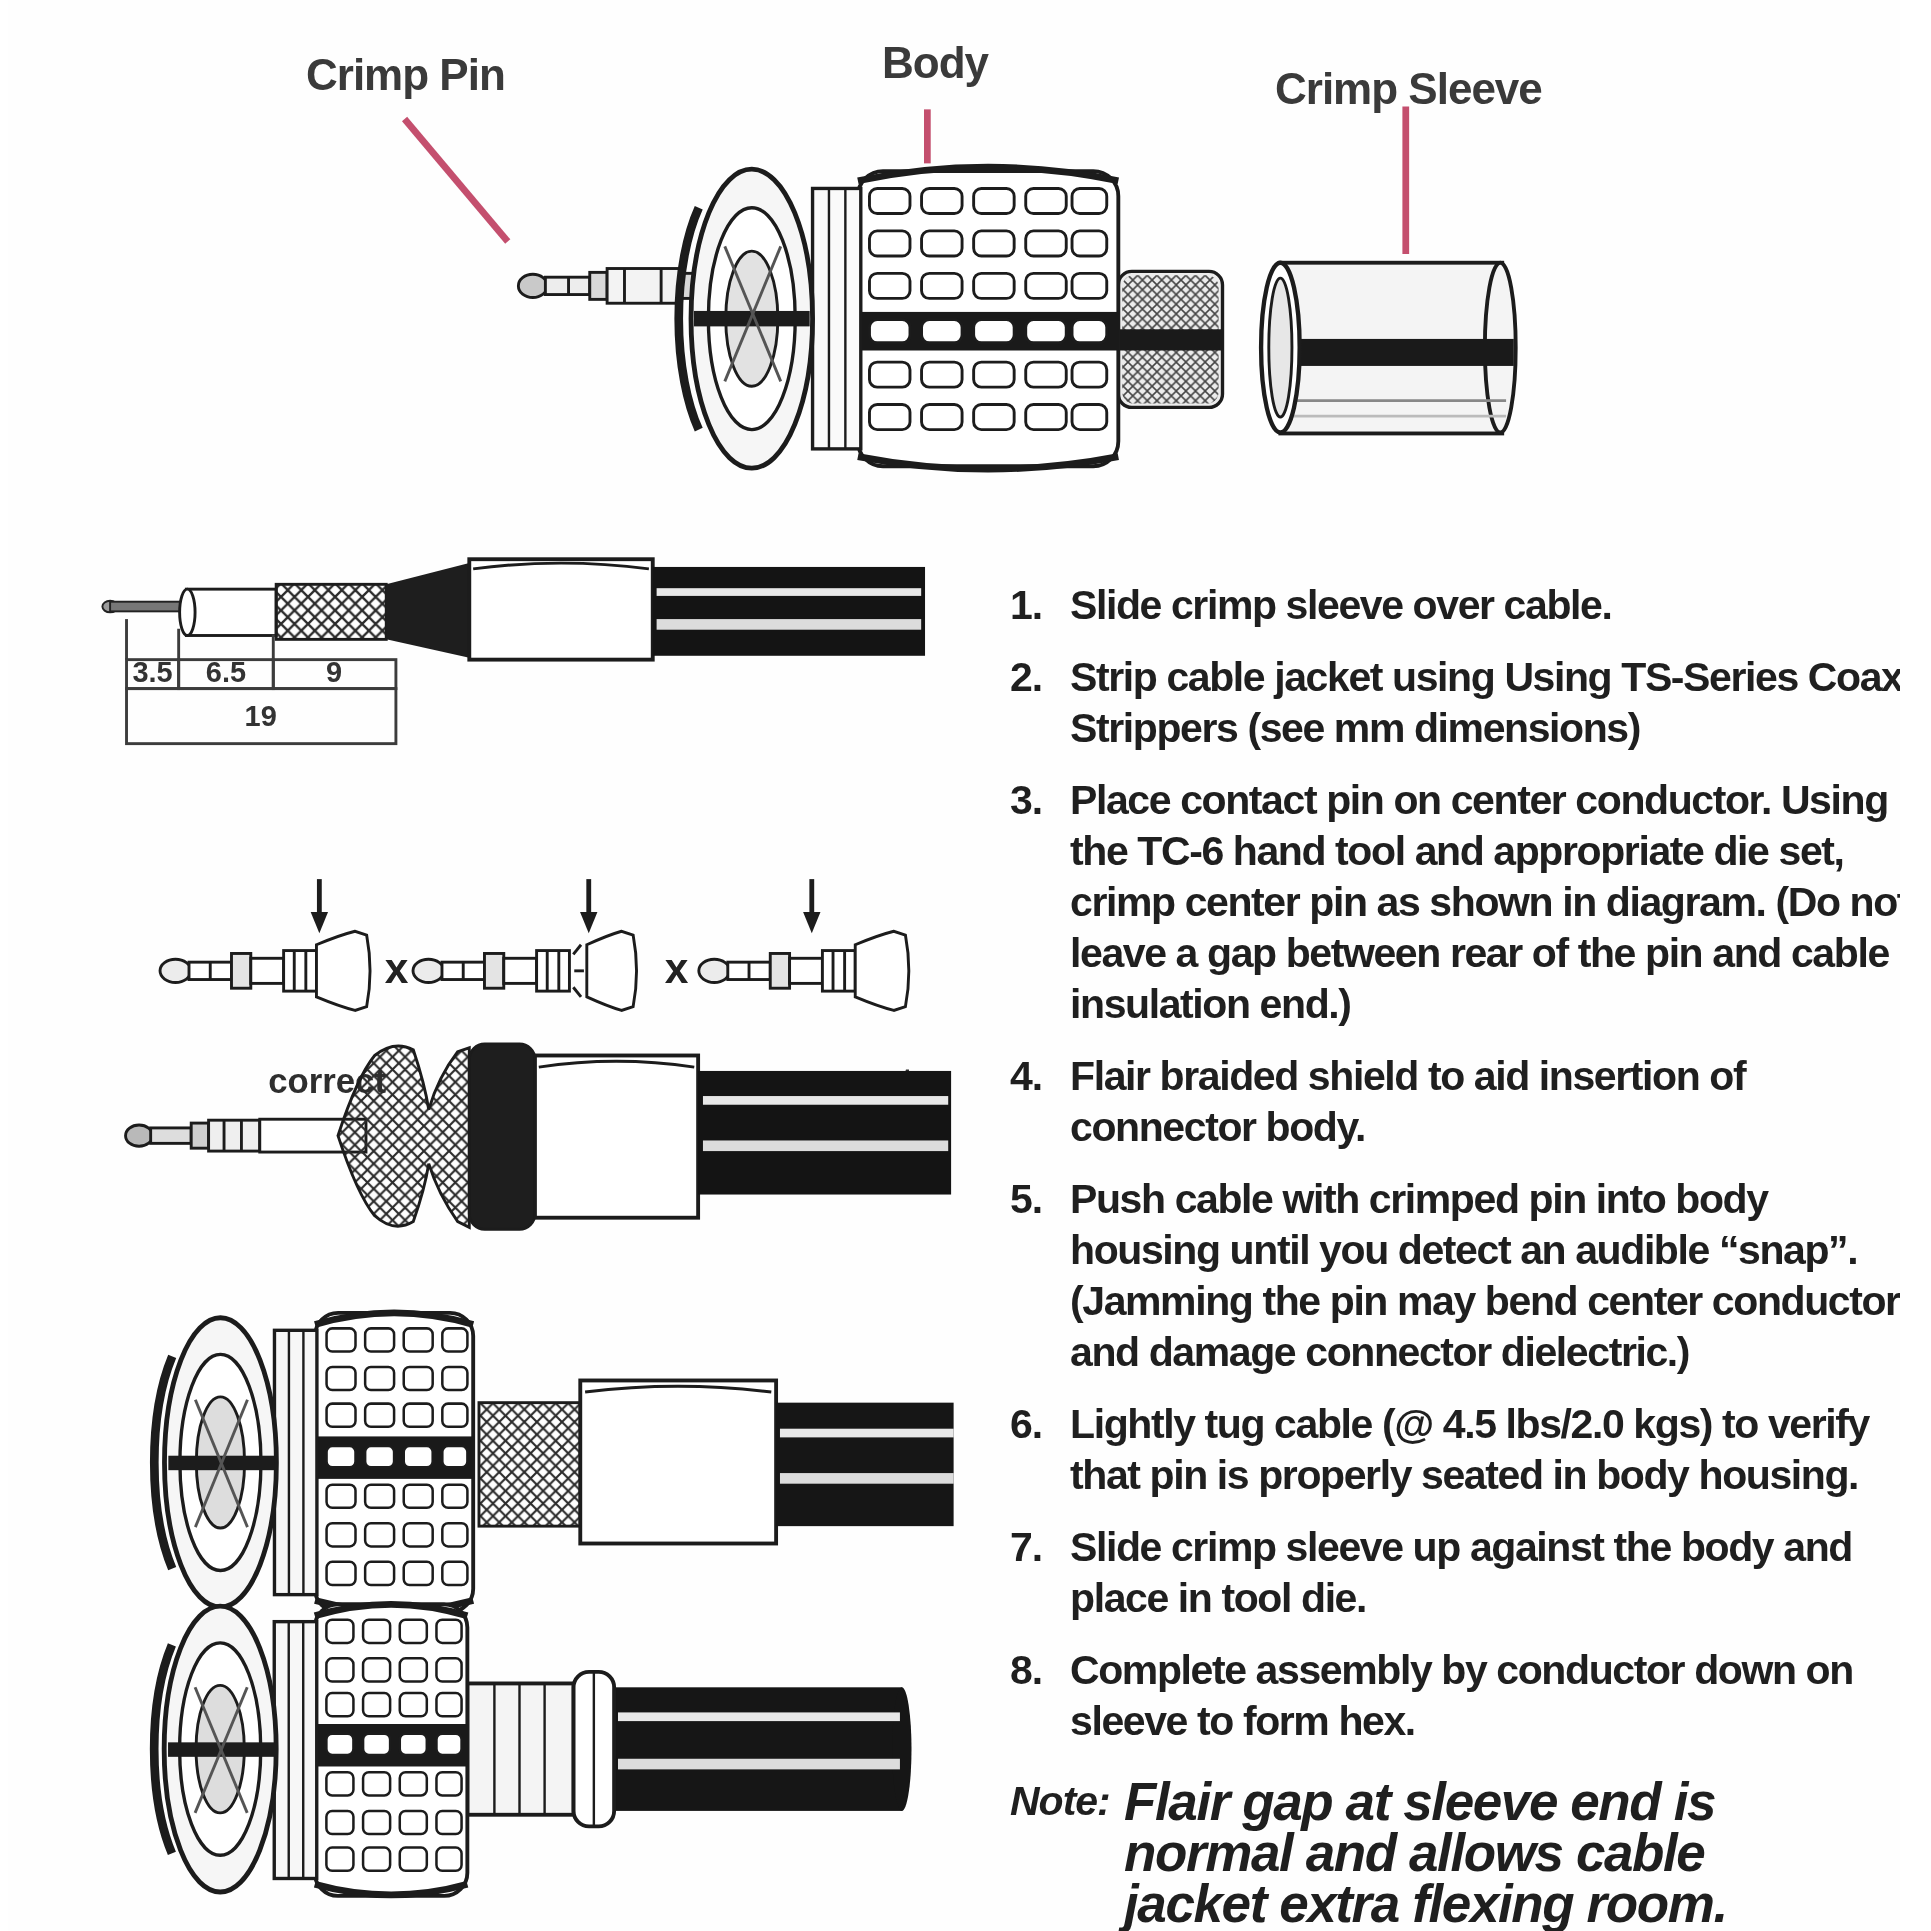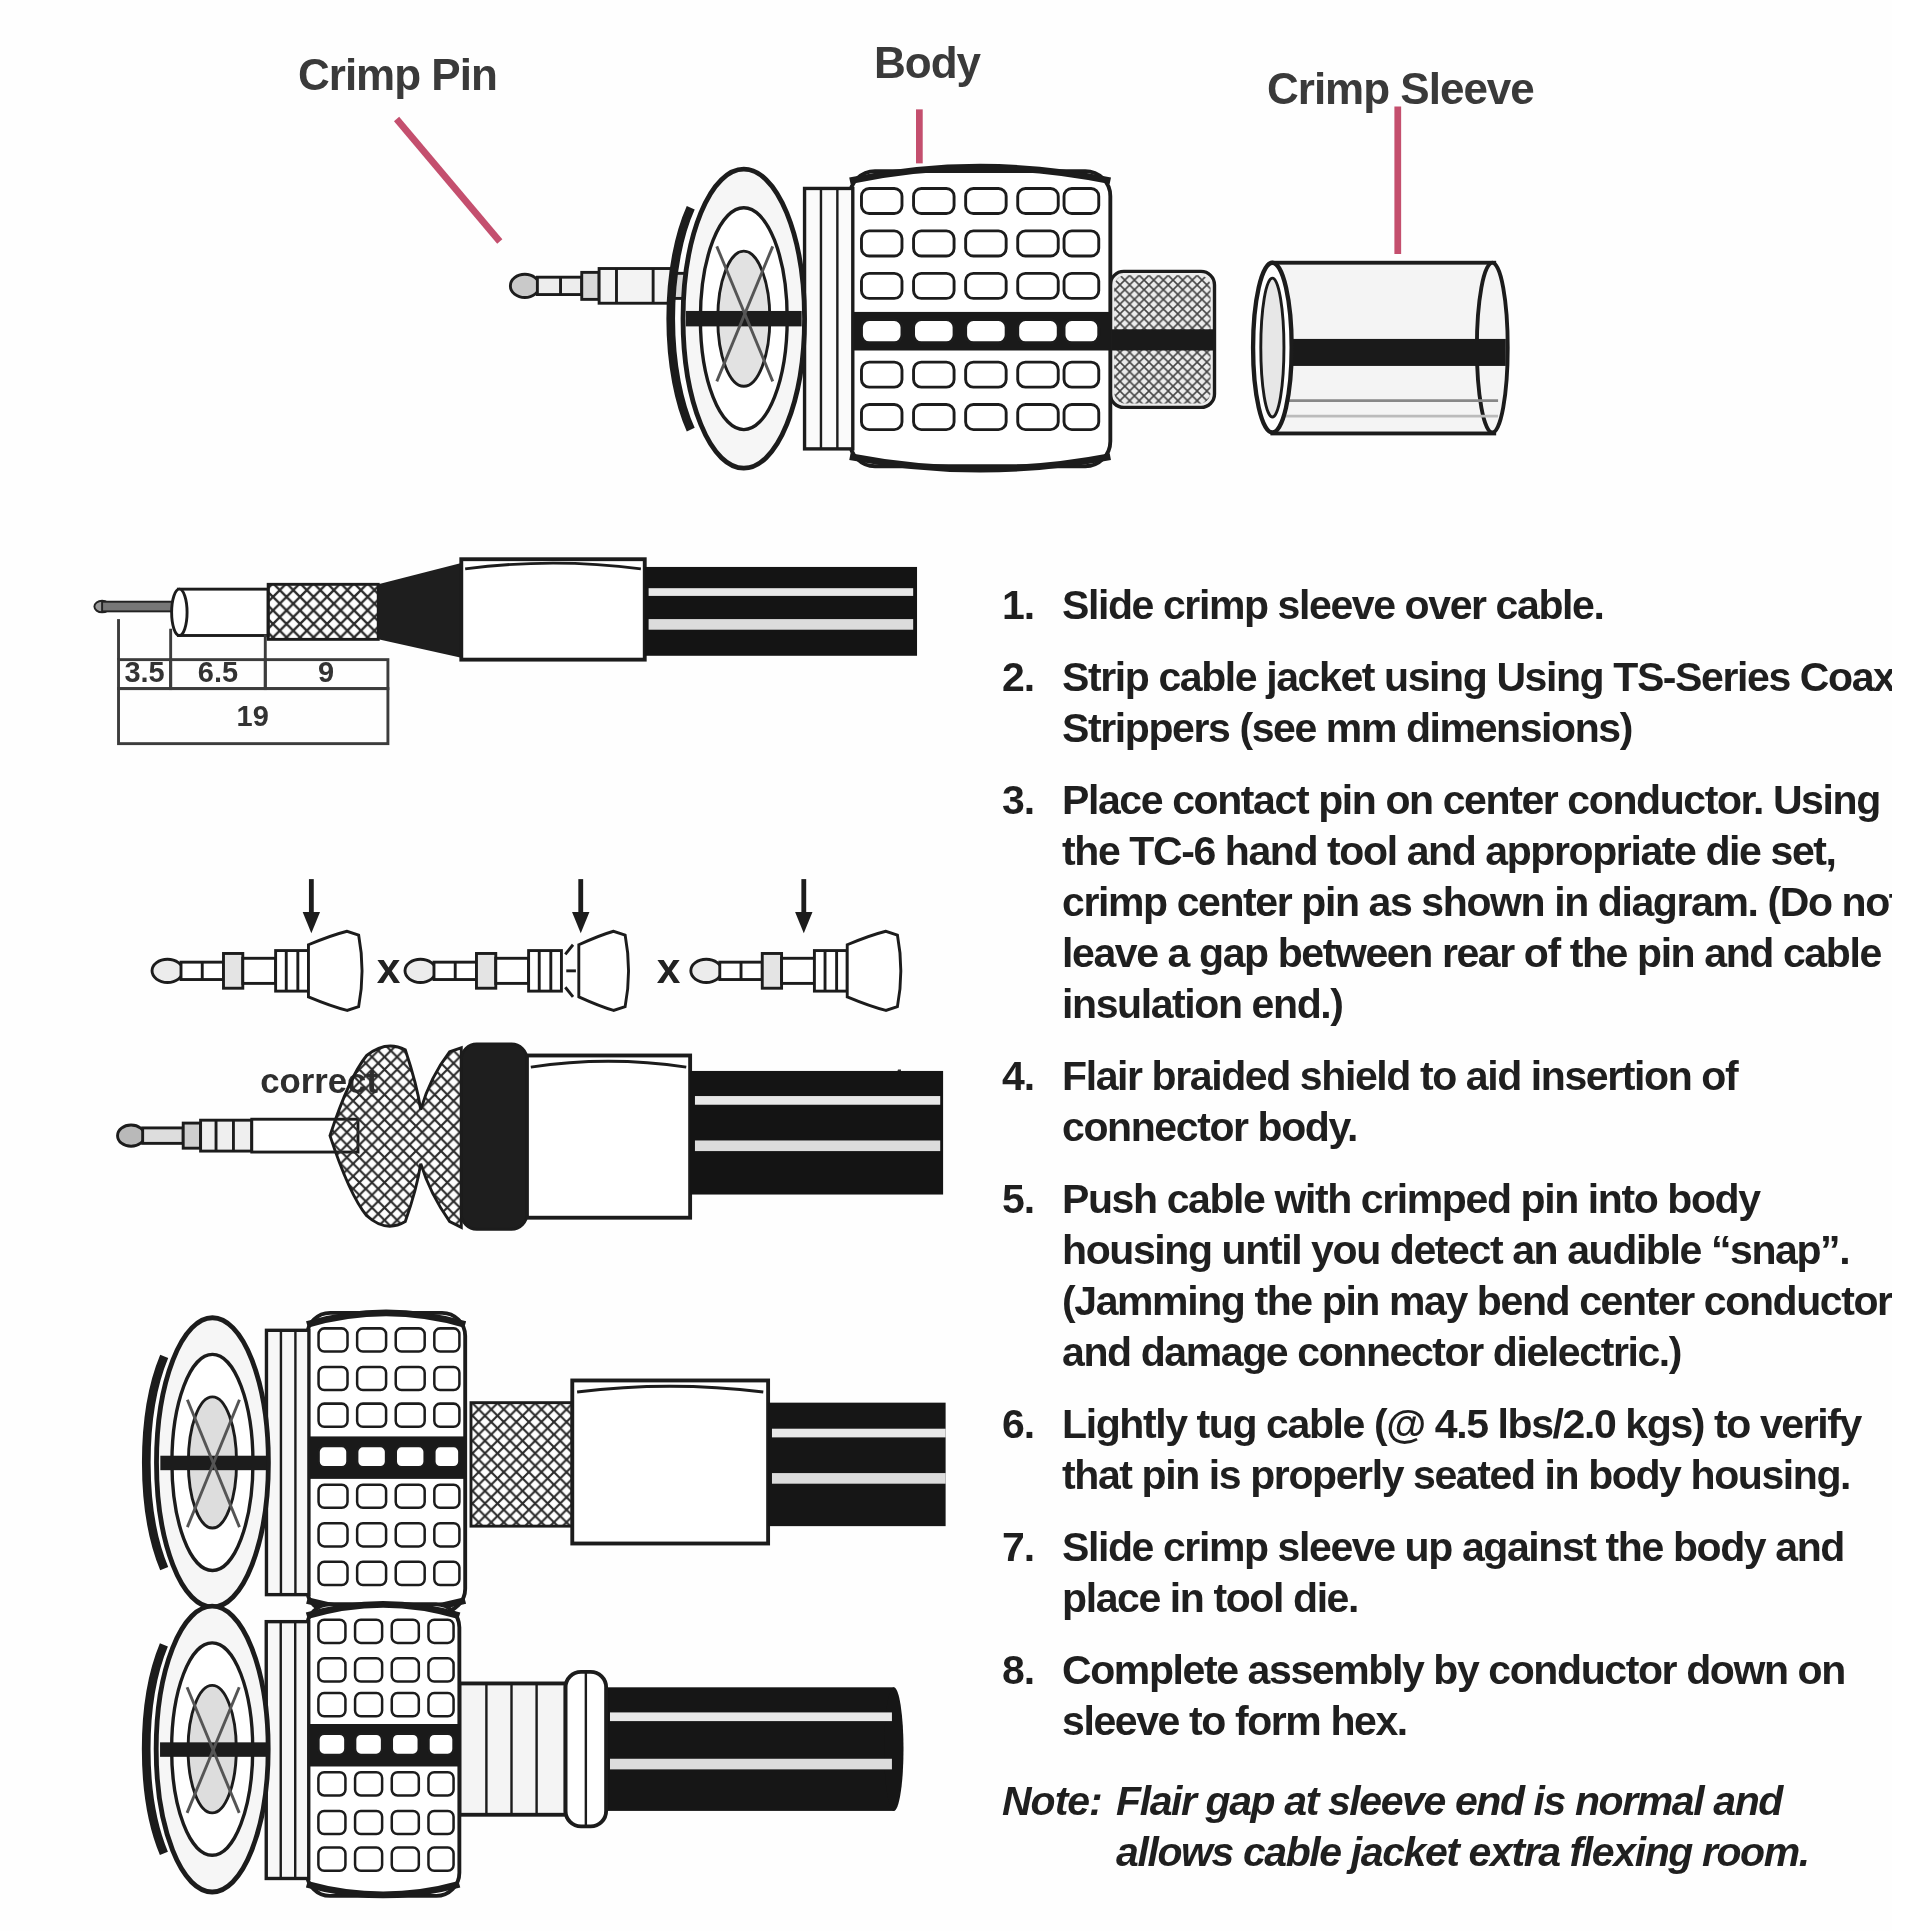--- a/index.html
+++ b/index.html
@@ -1,26 +1,26 @@
 <!DOCTYPE html>
 <html><head>
 <meta charset="utf-8">
 <style>
   html,body{margin:0;padding:0;background:#fff;}
   .canvas{position:relative;width:1892px;height:1931px;background:#fefefe;overflow:hidden;
-          font-family:"Liberation Sans",sans-serif;color:#1f1f1f;}
+          font-family:"Liberation Sans",sans-serif;color:#1f1f1f;margin-left:8px;}
   .part-label{position:absolute;font-size:44px;font-weight:bold;color:#3a3a3a;letter-spacing:-1px;white-space:nowrap;}
   .abs{position:absolute;}
   .steps{position:absolute;left:1002px;top:580px;width:908px;}
   .step{display:flex;margin-bottom:21px;}
   .step-num{width:60px;flex:0 0 60px;font-size:41px;line-height:51px;font-weight:bold;letter-spacing:-1px;}
   .step-text{width:848px;font-size:41px;line-height:51px;font-weight:bold;letter-spacing:-1.4px;}
   .note-row{display:flex;margin-top:29px;}
   .note-label{width:114px;flex:0 0 114px;font-size:41px;line-height:51px;font-weight:bold;font-style:italic;letter-spacing:-1px;}
-  .note-text{width:734px;font-size:41px;line-height:51px;font-weight:bold;font-style:italic;letter-spacing:-1.4px;}
+  .note-text{width:734px;font-size:53px;line-height:51px;font-weight:bold;font-style:italic;letter-spacing:-1.4px;}
   svg{display:block;}
   svg text{font-family:"Liberation Sans",sans-serif;font-weight:bold;}
 </style>
 </head>
 <body>
 
 <div class="canvas">
 
   <div class="part-label" style="left:298px;top:50px;">Crimp Pin</div>
   <div class="part-label" style="left:874px;top:38px;">Body</div>

